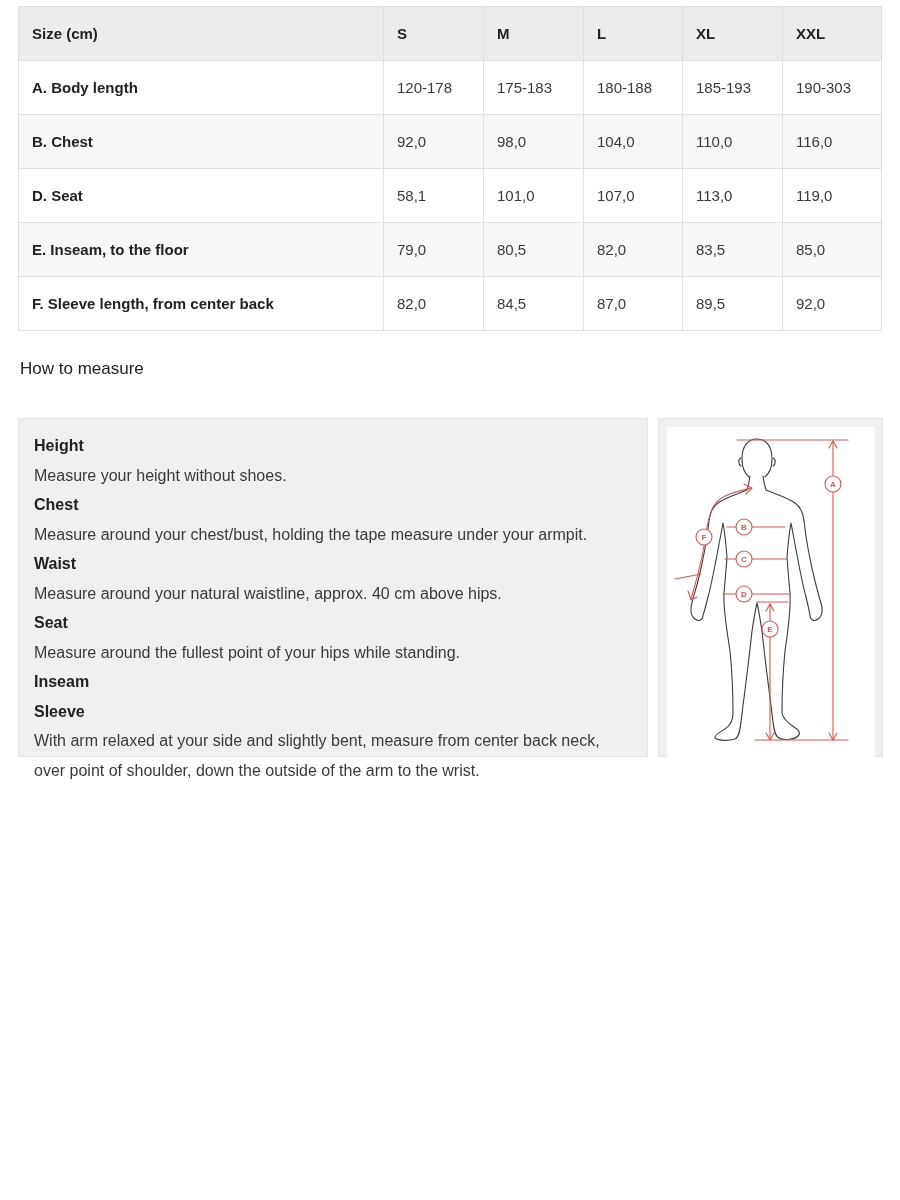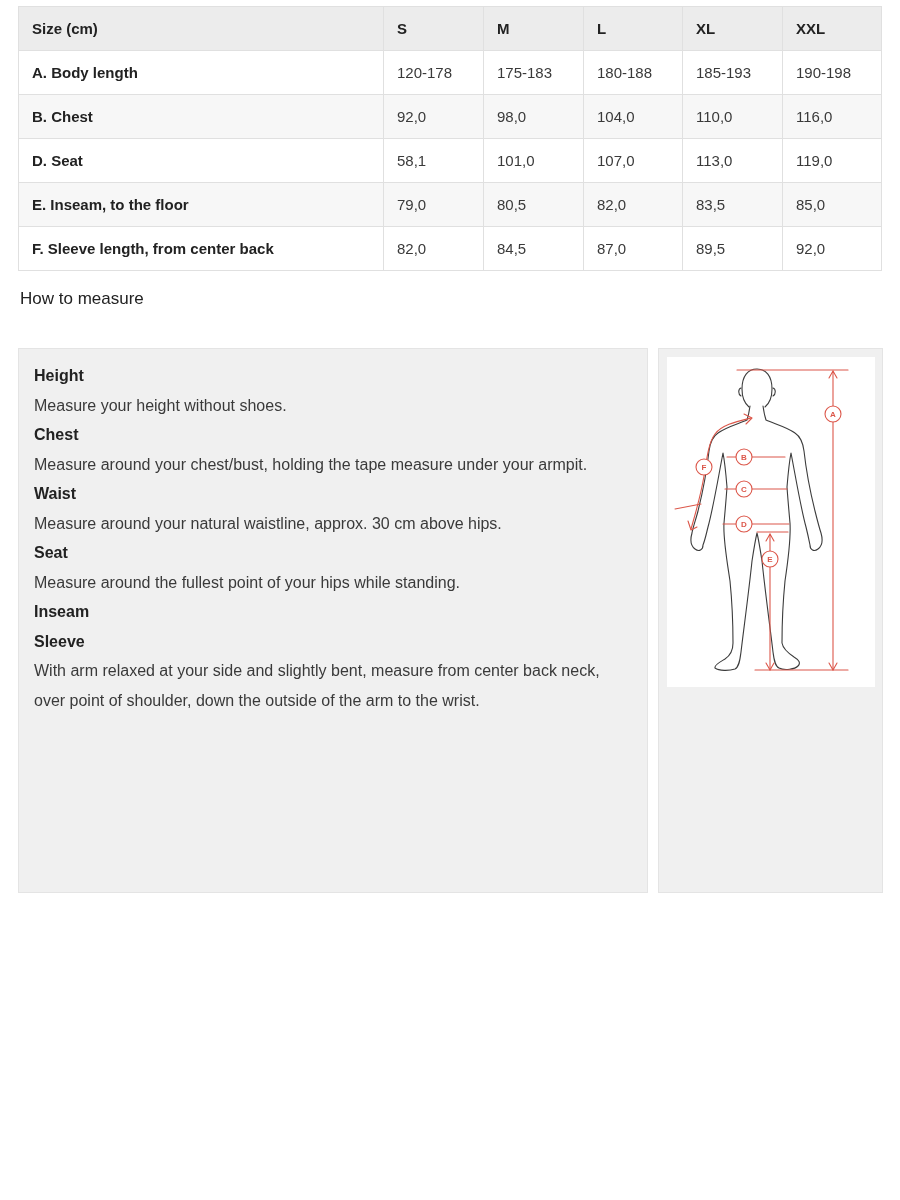--- a/index.html
+++ b/index.html
@@ -21,45 +21,45 @@
 
   
   table.size-table {
     margin-top: 6px;
     width: 863px; table-layout: fixed;
     border-collapse: collapse;
     font-size: 15px;
   }
   .size-table th, .size-table td {
     border: 1px solid var(--table-border, #e0e0e0);
-    height: 44px; vertical-align: middle;
+    height: 54px; vertical-align: middle;
     text-align: left; padding: 0 6px 0 13px;
     white-space: nowrap; overflow: hidden;
   }
   .size-table thead th {
     background: var(--table-header-bg, #ececec);
     font-weight: 700; color: var(--text-dark, #222);
   }
   .size-table tbody th { font-weight: 700; color: var(--text-dark, #222); }
   .size-table tbody td { font-weight: 400; color: var(--text-body, #3a3a3a); }
   .size-table tbody tr:nth-child(even) { background: var(--row-alt-bg, #f7f7f7); }
 
   
   .howto-title {
-    margin: 18px 0 0 2px;
+    margin: 28px 0 0 2px;
     font-size: 17px; font-weight: 400; line-height: 20px;
     color: var(--text-dark, #2b2b2b);
   }
 
   
   .boxes { margin-top: 39px; display: flex; gap: 10px; width: 865px; }
   .panel {
     background: var(--box-bg, #f0f0f0);
     border: 1px solid var(--box-border, #e4e4e4);
-    height: 545px;
+    height: 339px;
   }
   .panel.instructions { width: 630px; padding: 12px 28px 0 15px; }
   .panel.diagram { width: 225px; padding: 8px; }
 
   .instructions .term {
     font-weight: 700; font-size: 16px; line-height: 29.5px;
     color: var(--text-dark, #222);
   }
   .instructions .desc {
     font-weight: 400; font-size: 16px; line-height: 29.5px;
@@ -110,21 +110,21 @@
         <th>XXL</th>
       </tr>
     </thead>
     <tbody>
         <tr>
           <th>A. Body length</th>
           <td>120-178</td>
           <td>175-183</td>
           <td>180-188</td>
           <td>185-193</td>
-          <td>190-198</td>
+          <td>190-303</td>
         </tr>
         <tr>
           <th>B. Chest</th>
           <td>92,0</td>
           <td>98,0</td>
           <td>104,0</td>
           <td>110,0</td>
           <td>116,0</td>
         </tr>
         <tr>
@@ -158,21 +158,21 @@
 
   <div class="boxes">
 
     <div class="panel instructions">
       <div>
           <div class="term">Height</div>
           <div class="desc">Measure your height without shoes.</div>
           <div class="term">Chest</div>
           <div class="desc">Measure around your chest/bust, holding the tape measure under your armpit.</div>
           <div class="term">Waist</div>
-          <div class="desc">Measure around your natural waistline, approx. 30 cm above hips.</div>
+          <div class="desc">Measure around your natural waistline, approx. 40 cm above hips.</div>
           <div class="term">Seat</div>
           <div class="desc">Measure around the fullest point of your hips while standing.</div>
           <div class="term">Inseam</div>
           <div class="term">Sleeve</div>
           <div class="desc">With arm relaxed at your side and slightly bent, measure from center back neck, over point of shoulder, down the outside of the arm to the wrist.</div>
         </div>
     </div>
 
     <div class="panel diagram">
       <div class="figure-frame">

